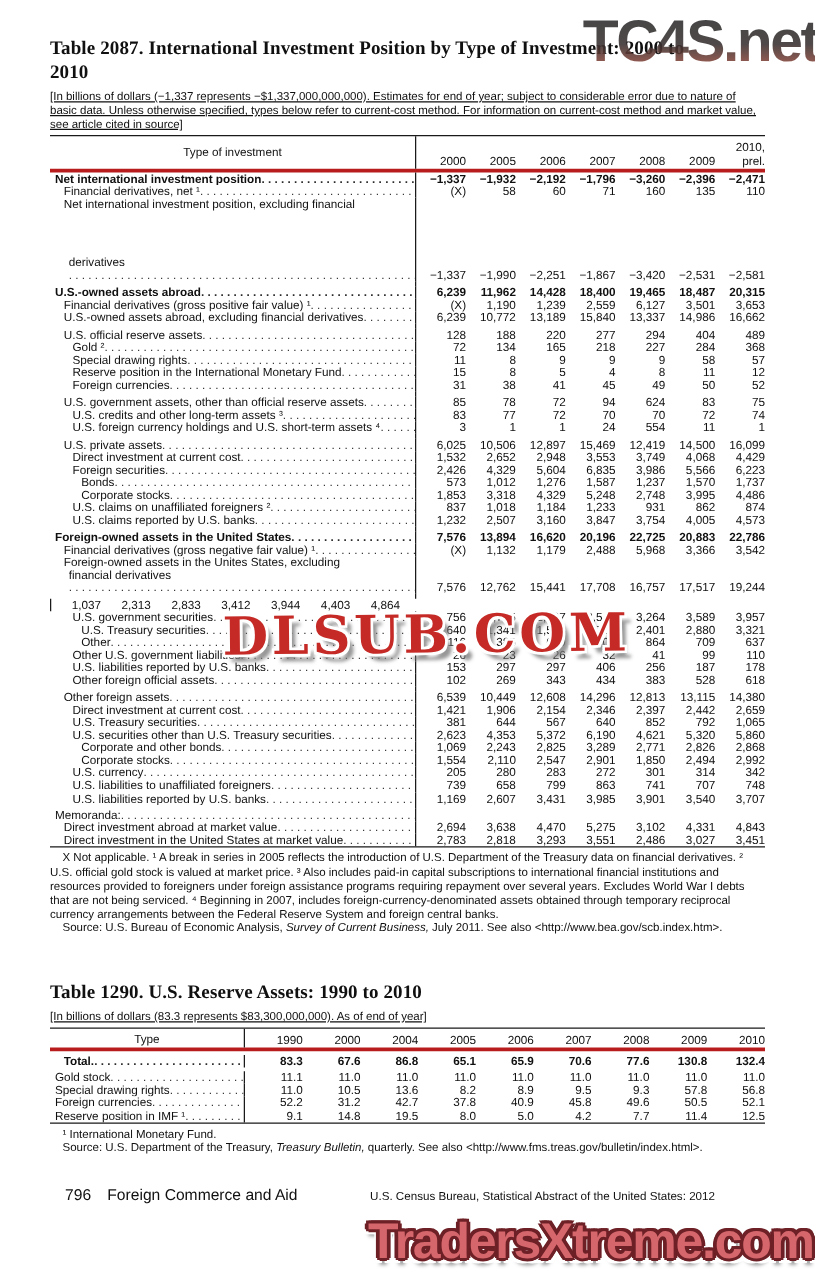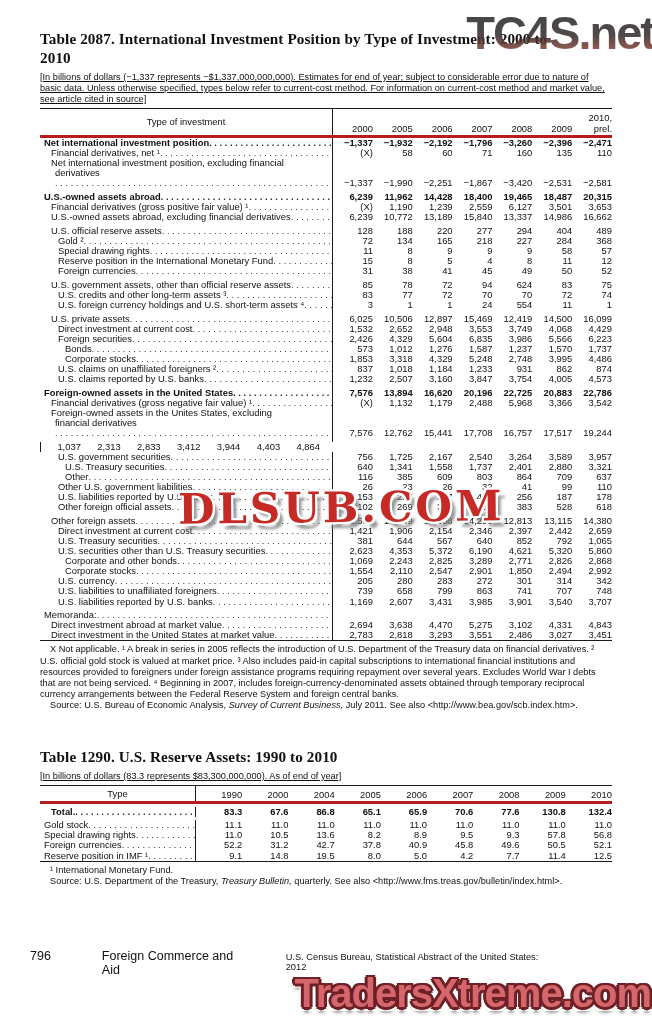--- a/index.html
+++ b/index.html
@@ -32,21 +32,21 @@
 
   
   .t1290 .lblcol{width:155px;}
   .t1290 .vals{width:417px;}
   .t1290 .thead{height:15px;}
   .t1290 .trow.b{padding:2.5px 0 3.5px 0;}
 
   .fnote{font-size:9.2px;line-height:11.2px;margin-top:3px;max-width:570px;}
   .fnote p{margin:0;text-indent:10px;}
 
-  .footer{position:absolute;left:30px;top:949px;width:572px;display:flex;align-items:baseline;gap:38px;}
+  .footer{position:absolute;left:52px;top:949px;width:572px;display:flex;align-items:baseline;}
   .pageno{font-size:12.5px;}
   .section{font-size:12.5px;margin-left:13px;}
   .imprint{font-size:9.3px;margin-left:auto;margin-right:52px;}
 
   
   .wm-top{position:absolute;top:5px;right:-2px;z-index:6;
           font-family:"Liberation Sans",sans-serif;font-weight:bold;font-size:47px;
           letter-spacing:-2px;opacity:.88;
           background:linear-gradient(180deg,#2c2c2c 15%,#383030 55%,#94483a 88%);
           -webkit-background-clip:text;background-clip:text;color:transparent;}
@@ -117,21 +117,21 @@
             <span class="val">(X)</span>
             <span class="val">58</span>
             <span class="val">60</span>
             <span class="val">71</span>
             <span class="val">160</span>
             <span class="val">135</span>
             <span class="val">110</span>
           </div>
         </div>
         <div class="trow">
-          <div class="lblcol" style="padding-left: 11px;">
+          <div class="lblcol" style="padding-left: 11px; gap: 37px;">
             <div class="txt">Net international investment position, excluding financial</div>
             <div class="lbl l2">
               <span class="txt">derivatives</span>
               <span class="dots"></span>
             </div>
           </div>
           <div class="vals">
             <span class="val">−1,337</span>
             <span class="val">−1,990</span>
             <span class="val">−2,251</span>

